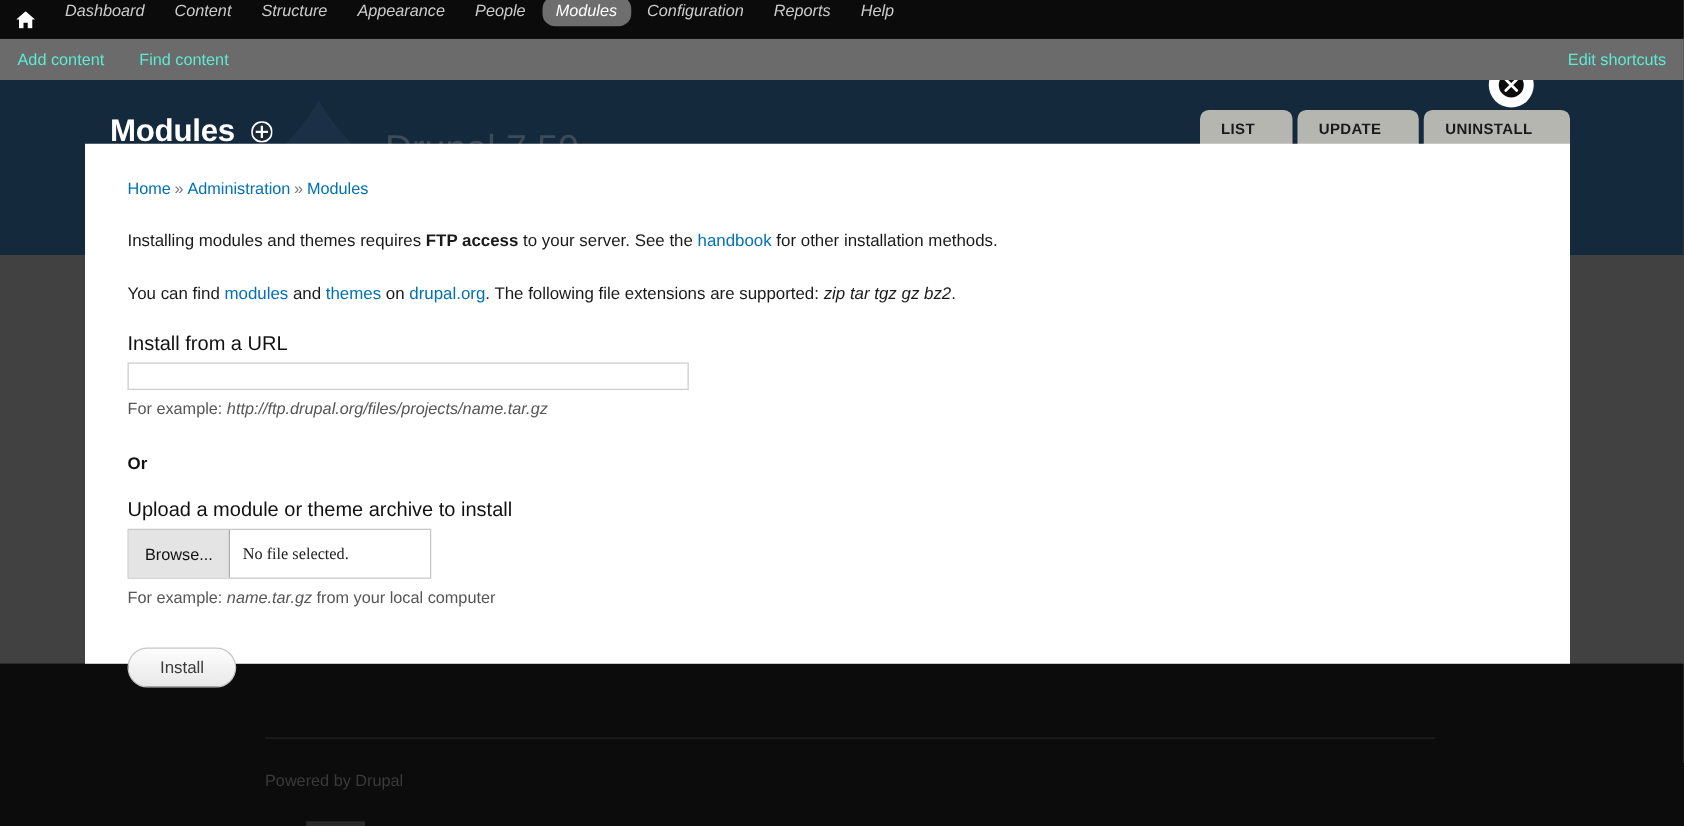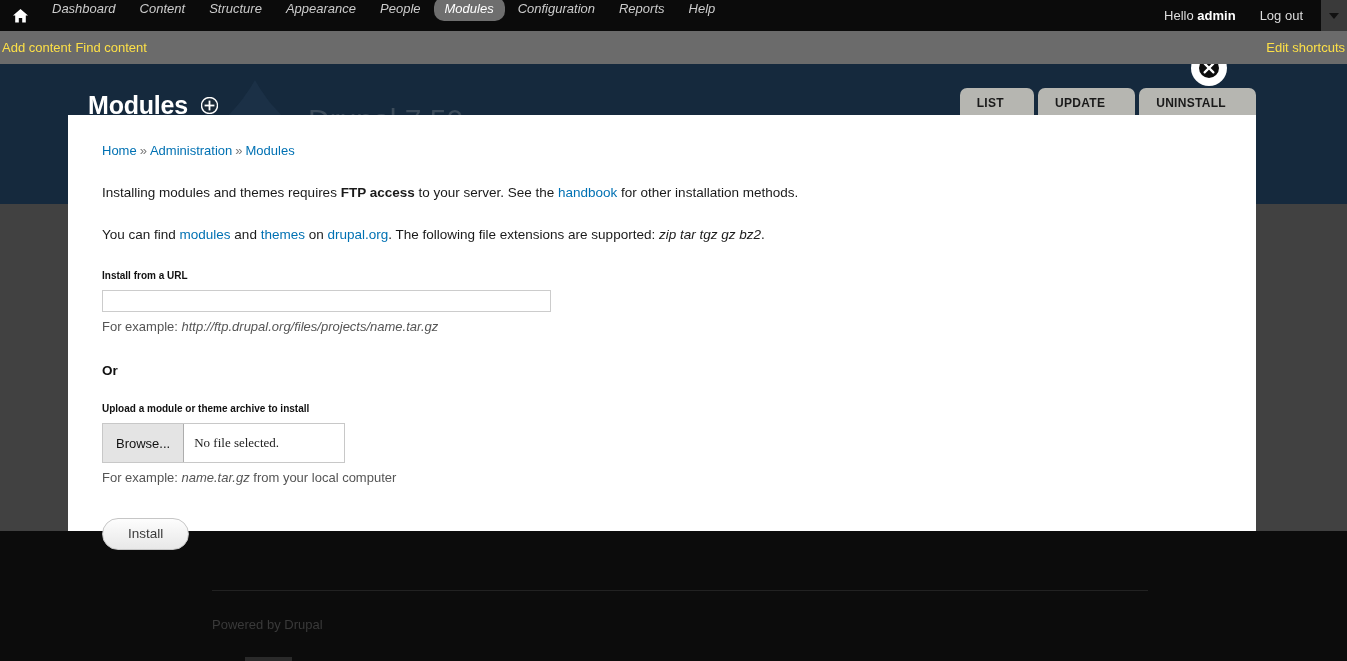--- a/index.html
+++ b/index.html
@@ -53,22 +53,22 @@
 
   
   .shortcuts {
     position: absolute; top: 31px; left: 0;
     width: 1347px; height: 33px;
     background: #6b6b6b;
     display: flex; align-items: center;
     z-index: 39;
   }
   .sc-item {
-    color: #fde047; font-size: 13px;
-    padding: 0 2px; cursor: pointer; white-space: nowrap;
+    color: #5eead4; font-size: 13px;
+    padding: 0 14px; cursor: pointer; white-space: nowrap;
   }
   .sc-right { margin-left: auto; }
 
   
   .page-header {
     position: absolute; top: 64px; left: 0;
     width: 1347px; height: 140px;
     background: #15293d;
     overflow: hidden;
   }
@@ -161,21 +161,21 @@
 
   .para {
     font-size: 13.5px; color: #1a1a1a;
     line-height: 18px; margin: 0 0 24px 0;
   }
   .para a { color: #0071b3; text-decoration: none; cursor: pointer; }
   .para b { font-weight: bold; }
   .para i { font-style: italic; }
 
   .field-label {
-    font-size: 10px; font-weight: bold; color: #111;
+    font-size: 16px; font-weight: normal; color: #111;
     margin: 16px 0 6px 0; line-height: 16px;
   }
   .url-input {
     display: block;
     width: 449px; height: 22px;
     border: 1px solid #ccc;
     background: #fff;
     font-family: "Liberation Sans", sans-serif;
     font-size: 13px;
     padding: 2px 4px;
@@ -250,27 +250,20 @@
     <div class="tb-item">Dashboard</div>
     <div class="tb-item">Content</div>
     <div class="tb-item">Structure</div>
     <div class="tb-item">Appearance</div>
     <div class="tb-item">People</div>
     <div class="tb-item active">Modules</div>
     <div class="tb-item">Configuration</div>
     <div class="tb-item">Reports</div>
     <div class="tb-item">Help</div>
   </div>
-  <div class="tb-right">
-    <div class="tb-item hello"><span>Hello </span><b>admin</b></div>
-    <div class="tb-item">Log out</div>
-    <div class="tb-toggle">
-      <span class="caret"></span>
-    </div>
-  </div>
 </div>
 
 <div class="shortcuts">
   <div class="sc-item">Add content</div>
   <div class="sc-item">Find content</div>
   <div class="sc-item sc-right">Edit shortcuts</div>
 </div>
 
 <div class="page-header">
   <div class="header-inner">

